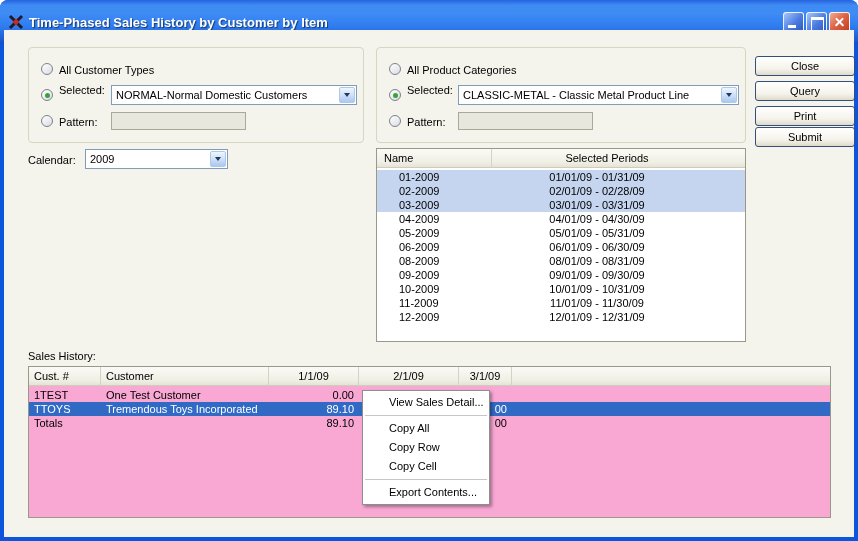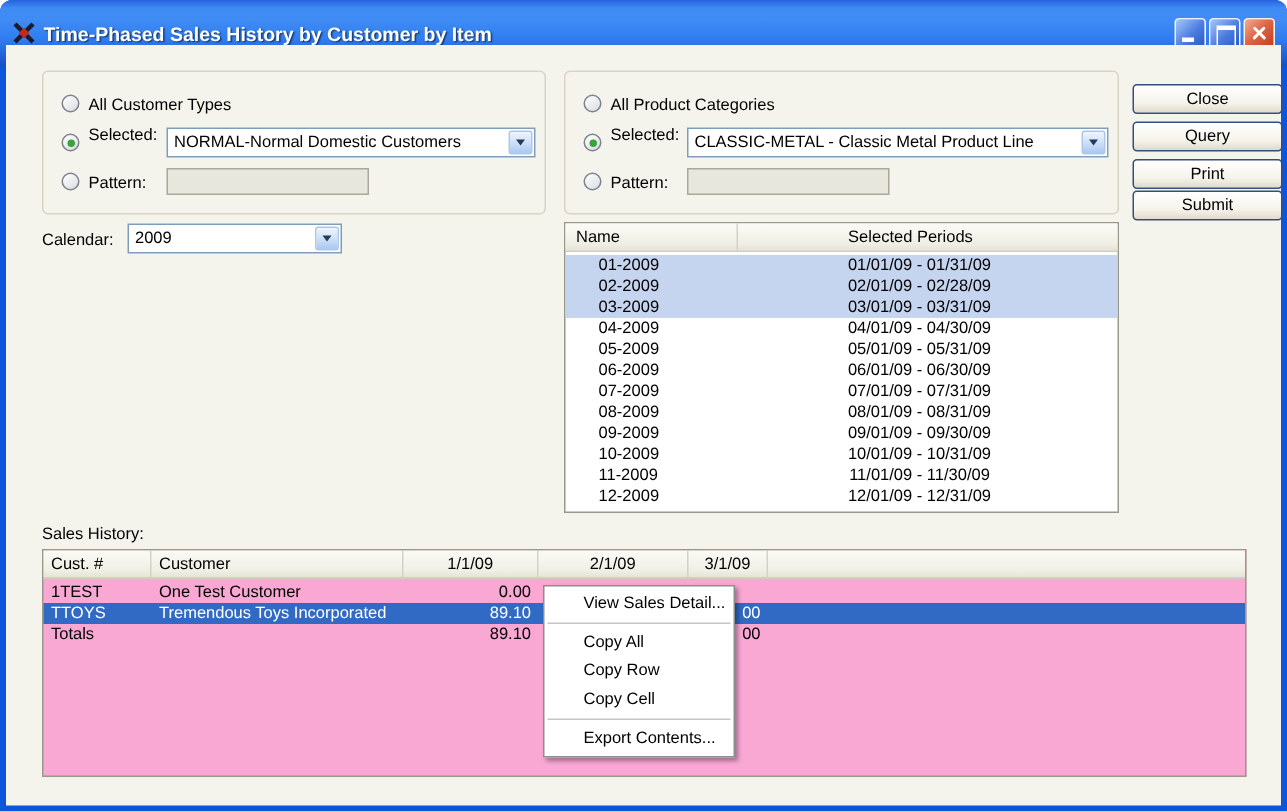--- a/index.html
+++ b/index.html
@@ -65,21 +65,21 @@
   #periods{position:absolute;left:372px;top:118px;width:370px;height:194px;background:#fff;border:1px solid #9A988A;}
   .lhead{position:absolute;left:0;top:0;right:0;height:19px;
     background:linear-gradient(180deg,#FBFAF6 0%,#F0EFE4 75%,#E5E3D6 100%);border-bottom:1px solid #CECCBD;}
   .phcell{position:absolute;top:0;height:19px;line-height:18px;}
   .phcell.name{left:0;width:115px;padding-left:7px;border-right:1px solid #D4D2C4;}
   .phcell.periods{left:115px;width:230px;text-align:center;}
   .prows{position:absolute;left:0;top:21px;right:0;bottom:0;overflow:hidden;}
   .prow{position:relative;height:14px;line-height:14px;cursor:default;}
   .prow.sel{background:var(--inactive-sel,#C6D5EF);}
   .pname{position:absolute;left:22px;}
-  .pdates{position:absolute;left:116px;width:240px;text-align:center;}
+  .pdates{position:absolute;left:100px;width:240px;text-align:center;}
 
   
   #salesLabel{position:absolute;left:24px;top:320px;}
   #sales{position:absolute;left:24px;top:336px;width:803px;height:152px;background:#f9a8d4;border:1px solid #9A988A;}
   .shcell{position:absolute;top:0;height:19px;line-height:18px;border-right:1px solid #D4D2C4;}
   .c0{left:0;width:72px}.c1{left:72px;width:168px}.c2{left:240px;width:90px}.c3{left:330px;width:100px}.c4{left:430px;width:53px}
   .shcell.c0,.shcell.c1{padding-left:5px;}
   .shcell.num{text-align:center;}
   .srows{position:absolute;left:0;top:21px;right:0;}
   .srow{position:relative;height:14px;line-height:14px;cursor:default;}
@@ -185,24 +185,20 @@
           </div>
           <div class="prow">
             <span class="pname">05-2009</span>
             <span class="pdates">05/01/09 - 05/31/09</span>
           </div>
           <div class="prow">
             <span class="pname">06-2009</span>
             <span class="pdates">06/01/09 - 06/30/09</span>
           </div>
           <div class="prow">
-            <span class="pname">07-2009</span>
-            <span class="pdates">07/01/09 - 07/31/09</span>
-          </div>
-          <div class="prow">
             <span class="pname">08-2009</span>
             <span class="pdates">08/01/09 - 08/31/09</span>
           </div>
           <div class="prow">
             <span class="pname">09-2009</span>
             <span class="pdates">09/01/09 - 09/30/09</span>
           </div>
           <div class="prow">
             <span class="pname">10-2009</span>
             <span class="pdates">10/01/09 - 10/31/09</span>

